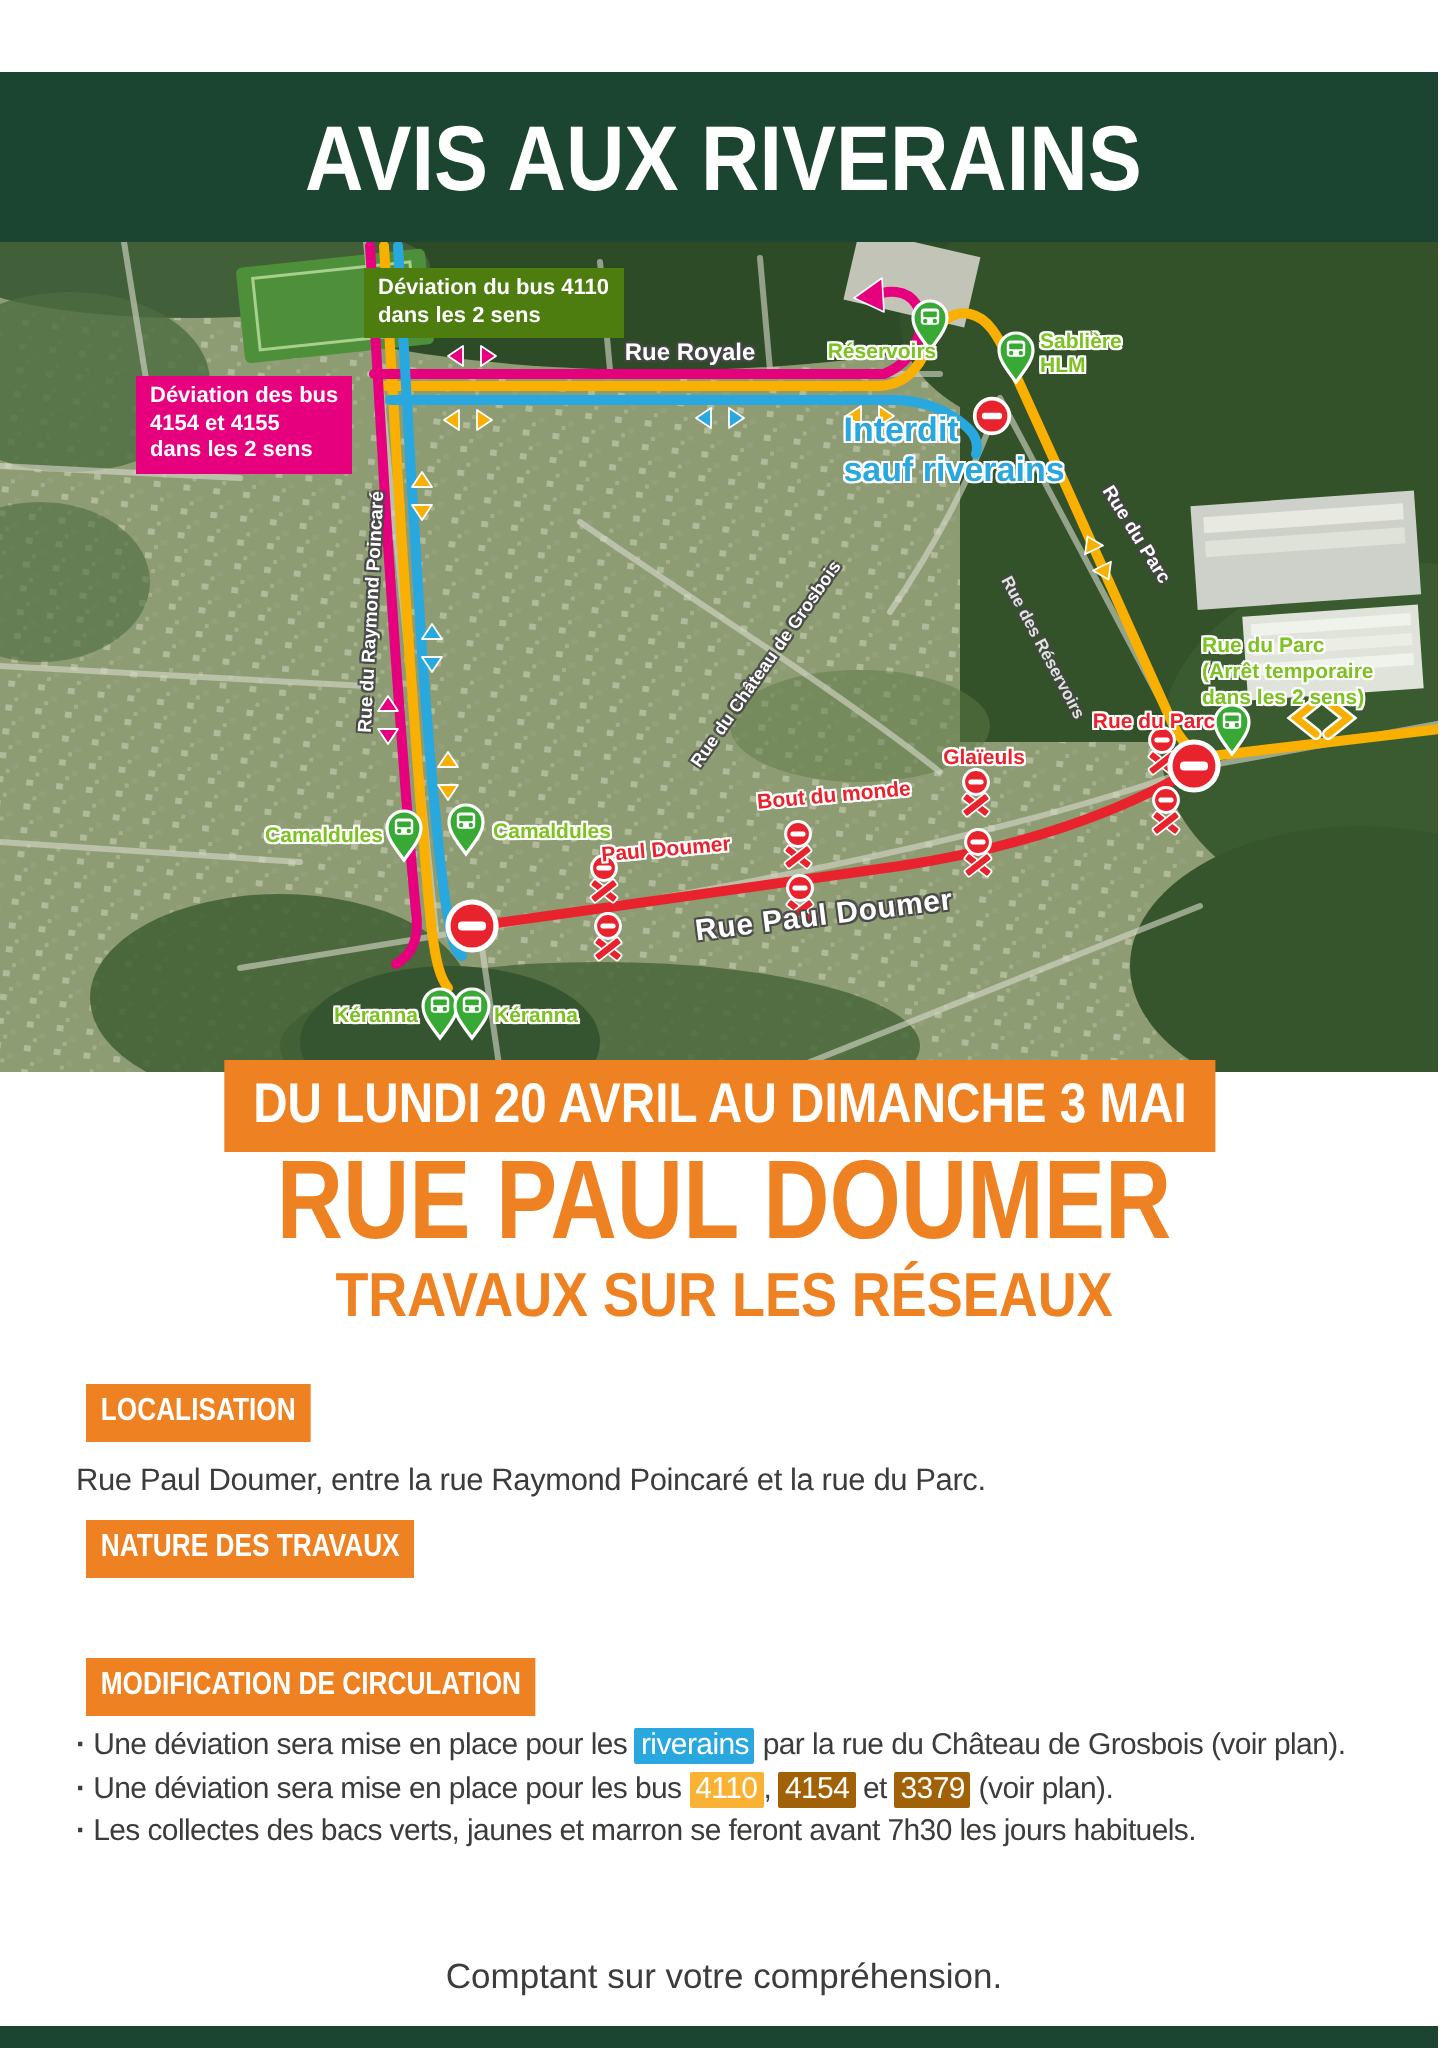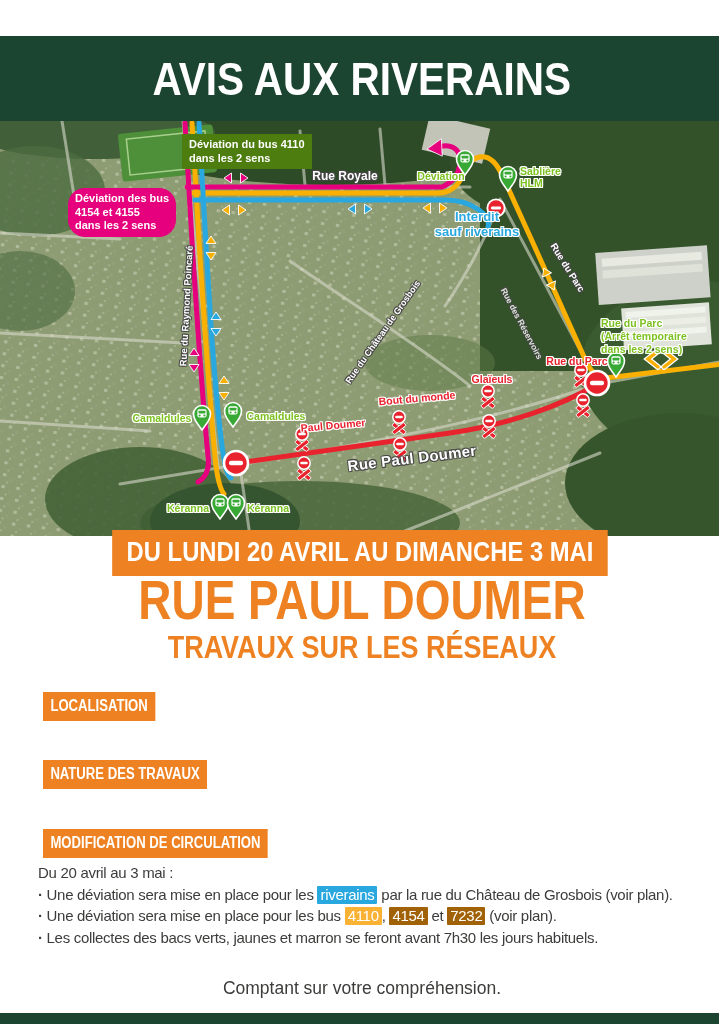--- a/index.html
+++ b/index.html
@@ -27,27 +27,27 @@
   .street{color:#fff;font-size:11px;
      text-shadow:-1px -1px 0 rgba(70,70,70,.85),1px -1px 0 rgba(70,70,70,.85),
                  -1px 1px 0 rgba(70,70,70,.85),1px 1px 0 rgba(70,70,70,.85),
                  0 1px 0 rgba(70,70,70,.85),0 -1px 0 rgba(70,70,70,.85);}
   .glabel{color:#7DC122;font-size:10.5px;
      text-shadow:-1px -1px 0 #fff,1px -1px 0 #fff,-1px 1px 0 #fff,1px 1px 0 #fff,
                  0 1px 0 #fff,0 -1px 0 #fff,1px 0 0 #fff,-1px 0 0 #fff;}
   .rlabel{color:#E8232E;font-size:10.5px;
      text-shadow:-1px -1px 0 #fff,1px -1px 0 #fff,-1px 1px 0 #fff,1px 1px 0 #fff,
                  0 1px 0 #fff,0 -1px 0 #fff,1px 0 0 #fff,-1px 0 0 #fff;}
-  .blabel{color:#29A8E0;font-size:13px;text-align:center;
+  .blabel{color:#29A8E0;font-size:17px;
      text-shadow:-1px -1px 0 #fff,1px -1px 0 #fff,-1px 1px 0 #fff,1px 1px 0 #fff,
                  0 1px 0 #fff,0 -1px 0 #fff,1px 0 0 #fff,-1px 0 0 #fff;}
   .callout{position:absolute;color:#fff;font-weight:bold;font-size:11px;line-height:13.5px;
            padding:4px 7px;white-space:pre-line;}
   .co-yellow{background:#4d7c0f;}
-  .co-pink{background:#E6007E;border-radius:17px;}
+  .co-pink{background:#E6007E;}
 
   
   .banner{position:absolute;left:50%;top:494px;background:#EE8222;color:#fff;
           padding:6px 17px 8px;white-space:nowrap;transform:translateX(-50%) scaleX(.85);}
   .banner span{font-size:28px;font-weight:bold;}
   .title1{position:absolute;left:0;top:536px;width:724px;margin:0;text-align:center;
           color:#EE8222;font-size:56px;font-weight:bold;transform:scaleX(.82);line-height:1;}
   .title2{position:absolute;left:0;top:596px;width:724px;margin:0;text-align:center;
           color:#EE8222;font-size:31px;font-weight:bold;transform:scaleX(.87);line-height:1;}
 
@@ -227,21 +227,21 @@
     <div class="mlbl blabel ctr" style="left:477px;top:104px;">Interdit
 sauf riverains</div>
 
     <div class="mlbl street ctr" style="left:345px;top:56px;font-size:12px;">Rue Royale</div>
     <div class="mlbl street ctr" style="left:187px;top:185px;font-size:9.5px;transform:translate(-50%,-50%) rotate(-87deg);">Rue du Raymond Poincaré</div>
     <div class="mlbl street ctr" style="left:383px;top:211px;font-size:9px;transform:translate(-50%,-50%) rotate(-55deg);">Rue du Château de Grosbois</div>
     <div class="mlbl street ctr" style="left:412px;top:337px;font-size:15px;letter-spacing:.3px;transform:translate(-50%,-50%) rotate(-7deg);">Rue Paul Doumer</div>
     <div class="mlbl street ctr" style="left:567px;top:147px;font-size:9.5px;transform:translate(-50%,-50%) rotate(58deg);">Rue du Parc</div>
     <div class="mlbl street ctr" style="left:521px;top:203px;font-size:8.5px;opacity:.85;transform:translate(-50%,-50%) rotate(62deg);">Rue des Réservoirs</div>
 
-    <div class="mlbl glabel ctr" style="left:441px;top:55px;">Déviation</div>
+    <div class="mlbl glabel ctr" style="left:441px;top:55px;">Réservoirs</div>
     <div class="mlbl glabel" style="left:520px;top:44px;">Sablière
 HLM</div>
     <div class="mlbl glabel ctr" style="left:162px;top:297px;">Camaldules</div>
     <div class="mlbl glabel ctr" style="left:276px;top:295px;">Camaldules</div>
     <div class="mlbl glabel ctr" style="left:188px;top:387px;">Kéranna</div>
     <div class="mlbl glabel ctr" style="left:268px;top:387px;">Kéranna</div>
     <div class="mlbl glabel" style="left:601px;top:196px;line-height:13px;">Rue du Parc
 (Arrêt temporaire
 dans les 2 sens)</div>
 
@@ -249,29 +249,29 @@
     <div class="mlbl rlabel ctr" style="left:417px;top:277px;transform:translate(-50%,-50%) rotate(-5deg);">Bout du monde</div>
     <div class="mlbl rlabel ctr" style="left:492px;top:258px;">Glaïeuls</div>
     <div class="mlbl rlabel ctr" style="left:577px;top:240px;">Rue du Parc</div>
   </div>
 
   <div class="banner"><span>DU LUNDI 20 AVRIL AU DIMANCHE 3 MAI</span></div>
   <h2 class="title1"><span>RUE PAUL DOUMER</span></h2>
   <h3 class="title2"><span>TRAVAUX SUR LES RÉSEAUX</span></h3>
 
   <div class="secbar" style="top:656px;">LOCALISATION</div>
+  <div class="body-text" style="top:696px;">Rue Paul Doumer, entre la rue Raymond Poincaré et la rue du Parc.</div>
 
   <div class="secbar" style="top:724px;">NATURE DES TRAVAUX</div>
 
   <div class="secbar" style="top:793px;">MODIFICATION DE CIRCULATION</div>
   <div class="mod-lines">
-    <div class="line">Du 20 avril au 3 mai :</div>
     <div>
         <div class="line"><span class="dot">· </span><span>Une déviation sera mise en place pour les </span><span class="chip chip-cyan">riverains</span><span> par la rue du Château de Grosbois (voir plan).</span></div>
-        <div class="line"><span class="dot">· </span><span>Une déviation sera mise en place pour les bus </span><span class="chip chip-yellow">4110</span><span>, </span><span class="chip chip-pink">4154</span><span> et </span><span class="chip chip-pink">7232</span><span> (voir plan).</span></div>
+        <div class="line"><span class="dot">· </span><span>Une déviation sera mise en place pour les bus </span><span class="chip chip-yellow">4110</span><span>, </span><span class="chip chip-pink">4154</span><span> et </span><span class="chip chip-pink">3379</span><span> (voir plan).</span></div>
         <div class="line"><span class="dot">· </span><span>Les collectes des bacs verts, jaunes et marron se feront avant 7h30 les jours habituels.</span></div>
       </div>
   </div>
 
   <p class="closing">Comptant sur votre compréhension.</p>
 
   <footer class="footbar">
     <div class="logo">
       <span>YERRES</span>
       <svg width="22" height="26" viewBox="0 0 22 26">

